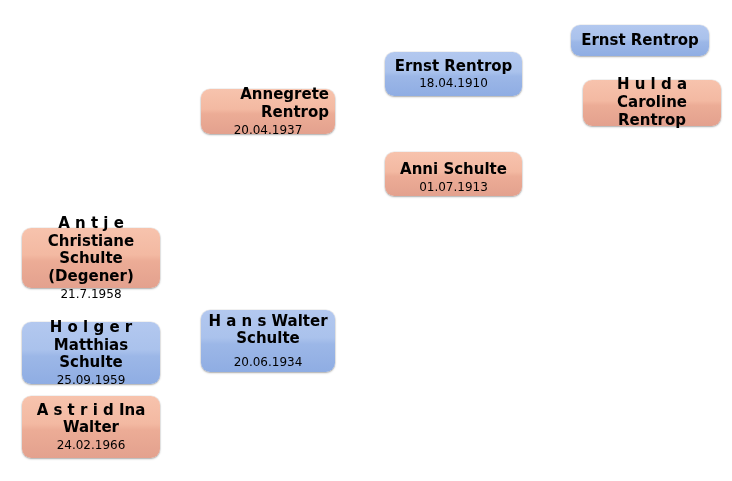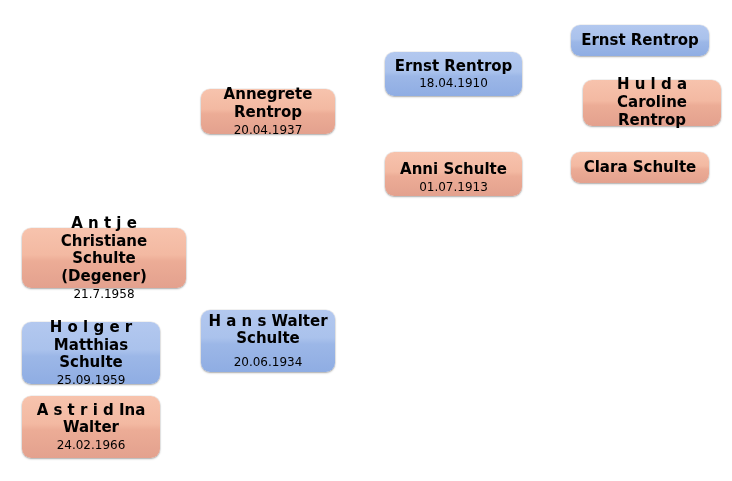--- a/index.html
+++ b/index.html
@@ -55,43 +55,40 @@
     margin-top: 1px;
   }
   .node-date:empty {
     display: none;
   }
 </style>
 </head>
 <body>
 
 <div id="tree-canvas">
-    <div class="person-node female" style="left: 201px; top: 89px; width: 134px; height: 45px;">
+    <div class="person-node female" style="left: 201px; top: 89px; width: 134px; height: 45px; text-align: right;">
       <div class="node-name">Annegrete Rentrop</div>
       <div class="node-date">20.04.1937</div>
     </div>
     <div class="person-node male" style="left: 385px; top: 52px; width: 137px; height: 44px;">
       <div class="node-name">Ernst Rentrop</div>
       <div class="node-date">18.04.1910</div>
     </div>
     <div class="person-node female" style="left: 385px; top: 152px; width: 137px; height: 44px; justify-content: flex-end;">
       <div class="node-name">Anni Schulte</div>
       <div class="node-date">01.07.1913</div>
     </div>
     <div class="person-node male" style="left: 571px; top: 25px; width: 138px; height: 31px;">
       <div class="node-name">Ernst Rentrop</div>
     </div>
     <div class="person-node female" style="left: 571px; top: 80px; width: 138px; height: 46px; margin-left: 12px;">
       <div class="node-name">H u l d a Caroline
 Rentrop</div>
     </div>
-    <div class="person-node female" style="left: 571px; top: 152px; width: 138px; height: 31px;">
-      <div class="node-name">Clara Schulte</div>
-    </div>
-    <div class="person-node female" style="left: 22px; top: 228px; width: 164px; height: 60px;">
+    <div class="person-node female" style="left: 22px; top: 228px; width: 138px; height: 60px;">
       <div class="node-name">A n t j e Christiane
 Schulte (Degener)</div>
       <div class="node-date">21.7.1958</div>
     </div>
     <div class="person-node male" style="left: 22px; top: 322px; width: 138px; height: 62px;">
       <div class="node-name">H o l g e r Matthias
 Schulte</div>
       <div class="node-date">25.09.1959</div>
     </div>
     <div class="person-node female" style="left: 22px; top: 396px; width: 138px; height: 62px;">

